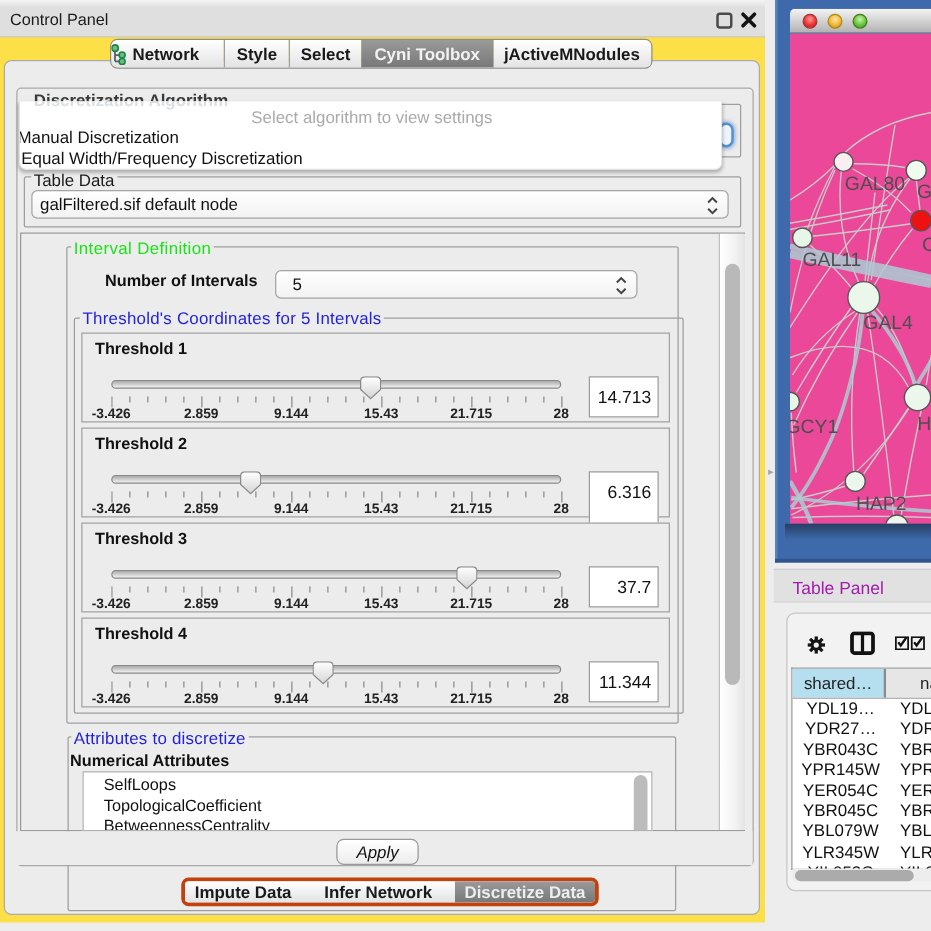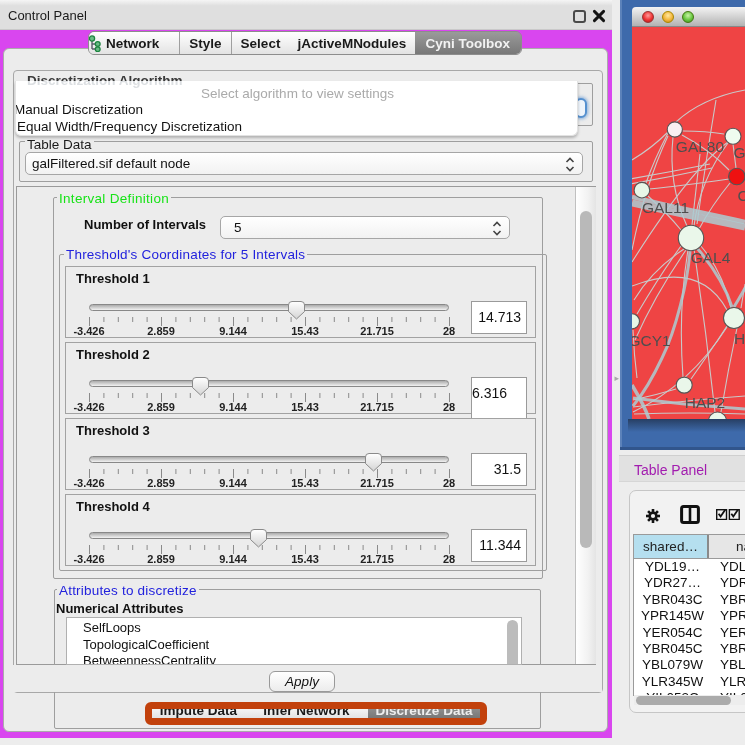--- a/index.html
+++ b/index.html
@@ -3,21 +3,21 @@
 <meta charset="utf-8">
 <style>
   * { margin:0; padding:0; box-sizing:border-box; }
   html,body { width:745px; height:745px; overflow:hidden; }
   body { font-family:"Liberation Sans", sans-serif; background:#ededed; position:relative; }
   .abs { position:absolute; }
 </style>
 </head>
 <body>
 
-<div class="abs" id="cpwin" style="left:0;top:0;width:612px;height:738px;background:#d946ef;">
+<div class="abs" id="cpwin" style="left:0;top:0;width:612px;height:738px;background:#fde047;">
 
   <div class="abs" style="left:0;top:0;width:612px;height:30px;background:linear-gradient(#f5f5f5,#dfdfdf 20%,#dfdfdf);border-bottom:1px solid #c9c9c9;">
     <div class="abs" style="left:8px;top:8px;font-size:13px;color:#1a1a1a;">Control Panel</div>
     <div class="abs" style="left:573px;top:10px;width:13px;height:13px;border:2px solid #4a4a4a;border-radius:3px;"></div>
     <svg class="abs" style="left:592px;top:9px;" width="14" height="14" viewBox="0 0 14 14">
       <path d="M2.4 2.4 L11.6 11.6 M11.6 2.4 L2.4 11.6" stroke="#141414" stroke-width="2.9" stroke-linecap="round"></path>
     </svg>
   </div>
 
   <div class="abs" style="left:3px;top:48px;width:605px;height:684px;border:1px solid #ababab;border-radius:6px;background:#ececec;"></div>
@@ -25,22 +25,22 @@
   <div class="abs" id="toptabs" style="left:88px;top:31px;height:24px;">
       <div style="display:flex;height:24px;border-radius:6px;overflow:hidden;border:1px solid #8d8d8d;">
         <div style="width:91px;background:linear-gradient(#ffffff,#e3e3e3);color:#1a1a1a;border-right:1px solid #9f9f9f;font-size:13.5px;font-weight:bold;display:flex;align-items:center;"><svg width="12" height="17" viewBox="0 0 12 17" style="margin-right:5px;">
             <path d="M3 4 L3 14 M3 9 L8.5 9 M3 14 L8.5 14" stroke="#5a5a6a" stroke-width="1.4" fill="none"></path>
             <circle cx="3" cy="3.5" r="2.6" fill="#6abc86" stroke="#1d8540" stroke-width="1.3"></circle>
             <circle cx="8.7" cy="9" r="2.4" fill="#6abc86" stroke="#1d8540" stroke-width="1.3"></circle>
             <circle cx="8.7" cy="14.2" r="2.4" fill="#6abc86" stroke="#1d8540" stroke-width="1.3"></circle>
           </svg>Network</div>
         <div style="width:52px;background:linear-gradient(#ffffff,#e3e3e3);color:#1a1a1a;border-right:1px solid #9f9f9f;font-size:13.5px;font-weight:bold;display:flex;align-items:center;justify-content:center;">Style</div>
         <div style="width:57px;background:linear-gradient(#ffffff,#e3e3e3);color:#1a1a1a;font-size:13.5px;font-weight:bold;display:flex;align-items:center;justify-content:center;">Select</div>
+        <div style="width:105.5px;background:linear-gradient(#9a9a9a,#787878);color:#f2f2f2;font-size:13.5px;font-weight:bold;display:flex;align-items:center;justify-content:center;">Cyni Toolbox</div>
         <div style="width:126px;background:linear-gradient(#ffffff,#e3e3e3);color:#1a1a1a;font-size:13.5px;font-weight:bold;display:flex;align-items:center;justify-content:center;">jActiveMNodules</div>
-        <div style="width:105.5px;background:linear-gradient(#9a9a9a,#787878);color:#f2f2f2;font-size:13.5px;font-weight:bold;display:flex;align-items:center;justify-content:center;">Cyni Toolbox</div>
       </div>
     </div>
 
   <div class="abs" style="left:13px;top:70px;width:590px;height:623px;border:1px solid #a8a8a8;border-radius:4px;background:#ececec;"></div>
 
   <div class="abs" style="left:19px;top:83px;width:574px;height:43px;border:1px solid #9e9e9e;border-radius:2px;"></div>
   <div class="abs" style="left:25px;top:73px;font-size:13.5px;font-weight:bold;color:#3a3a3a;background:#ececec;padding:0 2px;">Discretization Algorithm</div>
 
   <div class="abs" style="left:575px;top:98px;width:12px;height:20px;border-radius:6px;border:2.5px solid #5590cf;background:#eef4fb;box-shadow:0 0 3px 1.5px rgba(90,145,210,0.55);"></div>
 
@@ -159,21 +159,21 @@
         <div class="abs" style="left:353px;top:58px;width:60px;text-align:center;font-size:11px;font-weight:bold;color:#222;">28</div>
         <svg class="abs" style="left:126.09931267103673px;top:34px;" width="17" height="19" viewBox="0 0 17 19">
           <path d="M4 0.5 H13 Q16.5 0.5 16.5 4 V10.5 L8.5 18 L0.5 10.5 V4 Q0.5 0.5 4 0.5 Z" fill="url(#tg2)" stroke="#8a8a8a"></path>
           <defs>
             <linearGradient id="tg2" x1="0" y1="0" x2="0" y2="1">
               <stop offset="0" stop-color="#ffffff"></stop>
               <stop offset="1" stop-color="#d4d4d4"></stop>
             </linearGradient>
           </defs>
         </svg>
-        <div class="abs" style="left:405px;top:34px;width:56px;height:50px;background:#fff;border:1px solid #9a9a9a;text-align:left;"><span style="font-size:14px;color:#111;line-height:31px;padding-right:5px;">6.316</span></div>
+        <div class="abs" style="left:405px;top:34px;width:56px;height:50px;background:#fff;border:1px solid #9a9a9a;text-align:right;"><span style="font-size:14px;color:#111;line-height:31px;padding-right:5px;">6.316</span></div>
       </div>
       <div class="abs" style="left:65px;top:418px;width:471px;height:72px;border:1px solid #a2a2a2;background:#ececec;">
         <div class="abs" style="left:10px;top:4px;font-size:13px;font-weight:bold;color:#111;">Threshold 3</div>
         <div class="abs" style="left:23px;top:37px;width:360px;height:7px;border:1px solid #888;border-radius:4px;background:linear-gradient(#ababab,#f2f2f2);"></div>
         <svg class="abs" style="left:23px;top:50px;" width="362" height="10" viewBox="0 0 362 10">
           <line x1="0.5" y1="0" x2="0.5" y2="9" stroke="#8a8a8a" stroke-width="1"></line>
           <line x1="14.9" y1="0" x2="14.9" y2="5" stroke="#8a8a8a" stroke-width="1"></line>
           <line x1="29.3" y1="0" x2="29.3" y2="5" stroke="#8a8a8a" stroke-width="1"></line>
           <line x1="43.7" y1="0" x2="43.7" y2="5" stroke="#8a8a8a" stroke-width="1"></line>
           <line x1="58.1" y1="0" x2="58.1" y2="5" stroke="#8a8a8a" stroke-width="1"></line>
@@ -207,21 +207,21 @@
         <div class="abs" style="left:353px;top:58px;width:60px;text-align:center;font-size:11px;font-weight:bold;color:#222;">28</div>
         <svg class="abs" style="left:298.8938140393305px;top:34px;" width="17" height="19" viewBox="0 0 17 19">
           <path d="M4 0.5 H13 Q16.5 0.5 16.5 4 V10.5 L8.5 18 L0.5 10.5 V4 Q0.5 0.5 4 0.5 Z" fill="url(#tg3)" stroke="#8a8a8a"></path>
           <defs>
             <linearGradient id="tg3" x1="0" y1="0" x2="0" y2="1">
               <stop offset="0" stop-color="#ffffff"></stop>
               <stop offset="1" stop-color="#d4d4d4"></stop>
             </linearGradient>
           </defs>
         </svg>
-        <div class="abs" style="left:405px;top:34px;width:56px;height:33px;background:#fff;border:1px solid #9a9a9a;text-align:right;"><span style="font-size:14px;color:#111;line-height:31px;padding-right:5px;">31.5</span></div>
+        <div class="abs" style="left:405px;top:34px;width:56px;height:33px;background:#fff;border:1px solid #9a9a9a;text-align:right;"><span style="font-size:14px;color:#111;line-height:31px;padding-right:5px;">37.7</span></div>
       </div>
       <div class="abs" style="left:65px;top:494px;width:471px;height:72px;border:1px solid #a2a2a2;background:#ececec;">
         <div class="abs" style="left:10px;top:4px;font-size:13px;font-weight:bold;color:#111;">Threshold 4</div>
         <div class="abs" style="left:23px;top:37px;width:360px;height:7px;border:1px solid #888;border-radius:4px;background:linear-gradient(#ababab,#f2f2f2);"></div>
         <svg class="abs" style="left:23px;top:50px;" width="362" height="10" viewBox="0 0 362 10">
           <line x1="0.5" y1="0" x2="0.5" y2="9" stroke="#8a8a8a" stroke-width="1"></line>
           <line x1="14.9" y1="0" x2="14.9" y2="5" stroke="#8a8a8a" stroke-width="1"></line>
           <line x1="29.3" y1="0" x2="29.3" y2="5" stroke="#8a8a8a" stroke-width="1"></line>
           <line x1="43.7" y1="0" x2="43.7" y2="5" stroke="#8a8a8a" stroke-width="1"></line>
           <line x1="58.1" y1="0" x2="58.1" y2="5" stroke="#8a8a8a" stroke-width="1"></line>
@@ -277,21 +277,21 @@
   <div class="abs" style="left:575px;top:187px;width:21px;height:477px;background:linear-gradient(90deg,#ffffff,#f2f2f2 60%,#e4e4e4);border-left:1px solid #c0c0c0;"></div>
   <div class="abs" style="left:580px;top:211px;width:12px;height:337px;background:#b9b9b9;border-radius:6px;"></div>
 
   <div class="abs" style="left:9px;top:665px;width:593px;height:27px;background:#ececec;"></div>
 
   <div class="abs" style="left:269px;top:671px;width:66px;height:21px;background:linear-gradient(#ffffff,#ececec);border:1px solid #999;border-radius:6px;text-align:center;">
     <span style="font-size:13.5px;color:#111;line-height:19px;font-style:italic;">Apply</span>
   </div>
 
   <div class="abs" id="bottomtabs" style="left:145px;top:702px;height:23px;">
-      <div style="display:flex;height:23px;border-radius:6px;overflow:hidden;border:7px solid #c2410c;align-items:flex-end;">
+      <div style="display:flex;height:23px;border-radius:6px;overflow:hidden;border:3px solid #c2410c;">
         <div style="width:93px;background:linear-gradient(#ffffff,#e3e3e3);color:#1a1a1a;font-size:13.5px;font-weight:bold;display:flex;align-items:center;justify-content:center;">Impute Data</div>
         <div style="width:123px;background:linear-gradient(#ffffff,#e3e3e3);color:#1a1a1a;font-size:13.5px;font-weight:bold;display:flex;align-items:center;justify-content:center;">Infer Network</div>
         <div style="width:112px;background:linear-gradient(#9a9a9a,#787878);color:#eeeeee;font-size:13.5px;font-weight:bold;display:flex;align-items:center;justify-content:center;">Discretize Data</div>
       </div>
     </div>
 </div>
 
 <div class="abs" id="popup" style="left:15px;top:81px;width:563px;height:55px;background:#ffffff;border:1px solid #e2e2e2;border-top:none;border-radius:0 0 6px 6px;box-shadow:0 2px 3px rgba(0,0,0,0.25);overflow:hidden;">
   <div class="abs" style="left:9px;top:-8px;font-size:13.5px;font-weight:bold;color:#dcdfe2;padding:0 2px;">Discretization Algorithm</div>
   <div class="abs" style="left:0;top:5px;width:563px;text-align:center;font-size:13.5px;color:#aaaaaa;">Select algorithm to view settings</div>
@@ -301,21 +301,21 @@
 
 <div class="abs" id="netwin" style="left:620px;top:0;width:125px;height:450px;background:#3e6aab;">
   <div class="abs" style="left:0;top:0;width:2px;height:450px;background:#5c82ba;"></div>
 
   <div class="abs" style="left:12px;top:7px;width:113px;height:20px;background:linear-gradient(#f4f4f4,#b2b2b2);border-bottom:1px solid #888;border-radius:4px 0 0 0;">
     <div class="abs" style="left:10px;top:4px;width:12px;height:12px;border-radius:6px;background:radial-gradient(circle at 50% 35%,#ff9a9a,#ee3333 55%,#b01414);border:0.5px solid #933;"></div>
     <div class="abs" style="left:30px;top:4px;width:12px;height:12px;border-radius:6px;background:radial-gradient(circle at 50% 35%,#ffe9a0,#f2b63c 55%,#c28312);border:0.5px solid #a80;"></div>
     <div class="abs" style="left:50px;top:4px;width:12px;height:12px;border-radius:6px;background:radial-gradient(circle at 50% 35%,#c9f3a5,#67c63f 55%,#3d8f1d);border:0.5px solid #471;"></div>
   </div>
 
-  <div class="abs" id="canvas" style="left:12px;top:27px;width:113px;height:392px;background:#ef4444;overflow:hidden;"><svg width="113" height="392" viewBox="632 27 113 392">
+  <div class="abs" id="canvas" style="left:12px;top:27px;width:113px;height:392px;background:#ec4899;overflow:hidden;"><svg width="113" height="392" viewBox="632 27 113 392">
         <path d="M676,122 Q702,98 745,90" fill="none" stroke="#c9c9c9" stroke-width="1.1"></path>
         <path d="M683,131 Q706,131 724,134" fill="none" stroke="#c9c9c9" stroke-width="1.1"></path>
         <path d="M682,135 Q710,150 729,170" fill="none" stroke="#c9c9c9" stroke-width="1.1"></path>
         <path d="M673,137 Q668,185 687,226" fill="none" stroke="#c9c9c9" stroke-width="1.1"></path>
         <path d="M668,133 Q654,160 646,183" fill="none" stroke="#c9c9c9" stroke-width="1.1"></path>
         <path d="M733,144 L736,168" fill="none" stroke="#c9c9c9" stroke-width="1.1"></path>
         <path d="M728,143 Q700,180 694,226" fill="none" stroke="#c9c9c9" stroke-width="1.1"></path>
         <path d="M730,183 Q712,205 699,229" fill="none" stroke="#c9c9c9" stroke-width="1.1"></path>
         <path d="M729,179 Q680,186 649,189" fill="none" stroke="#c9c9c9" stroke-width="1.1"></path>
         <path d="M648,196 Q668,214 681,230" fill="none" stroke="#c9c9c9" stroke-width="1.1"></path>

